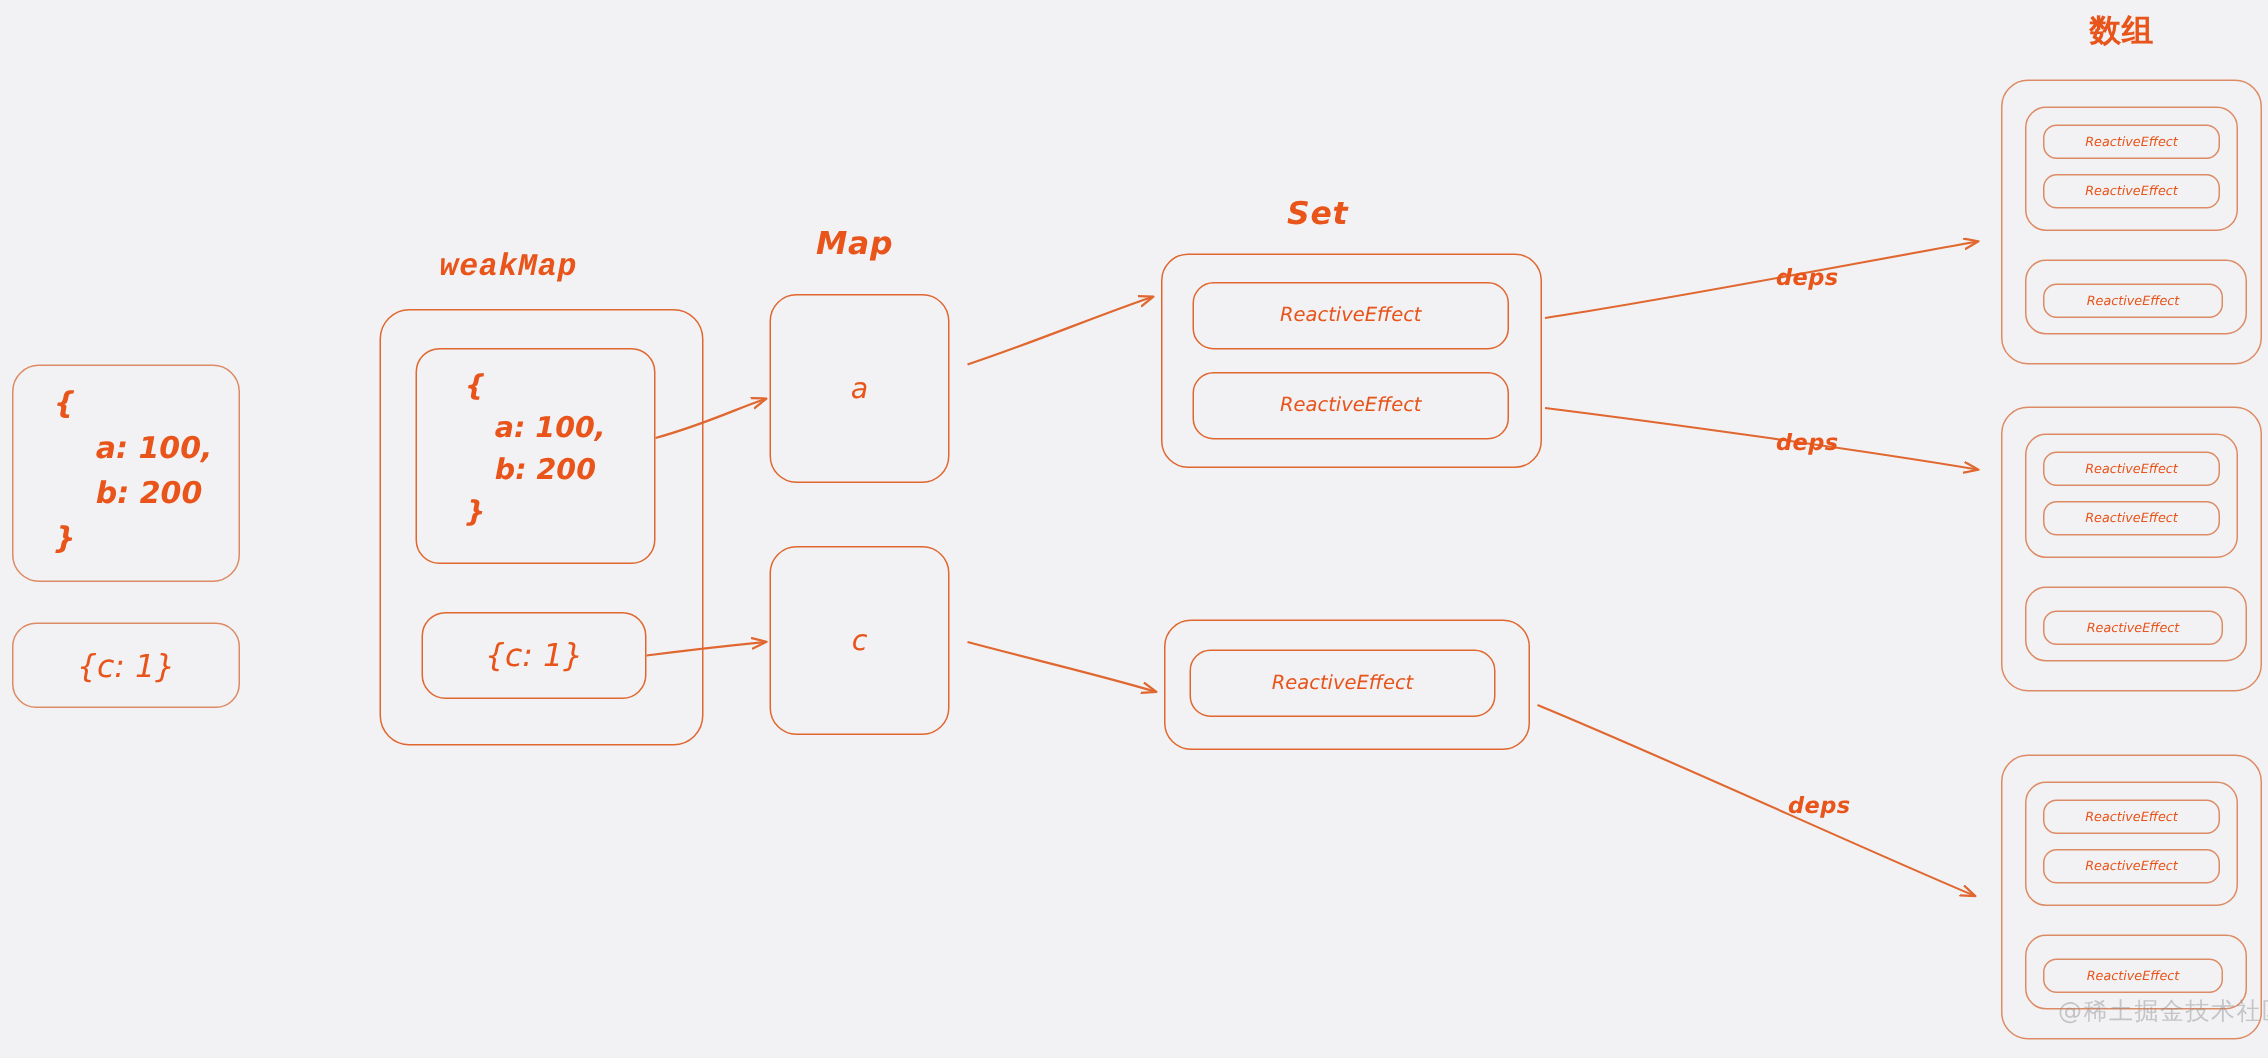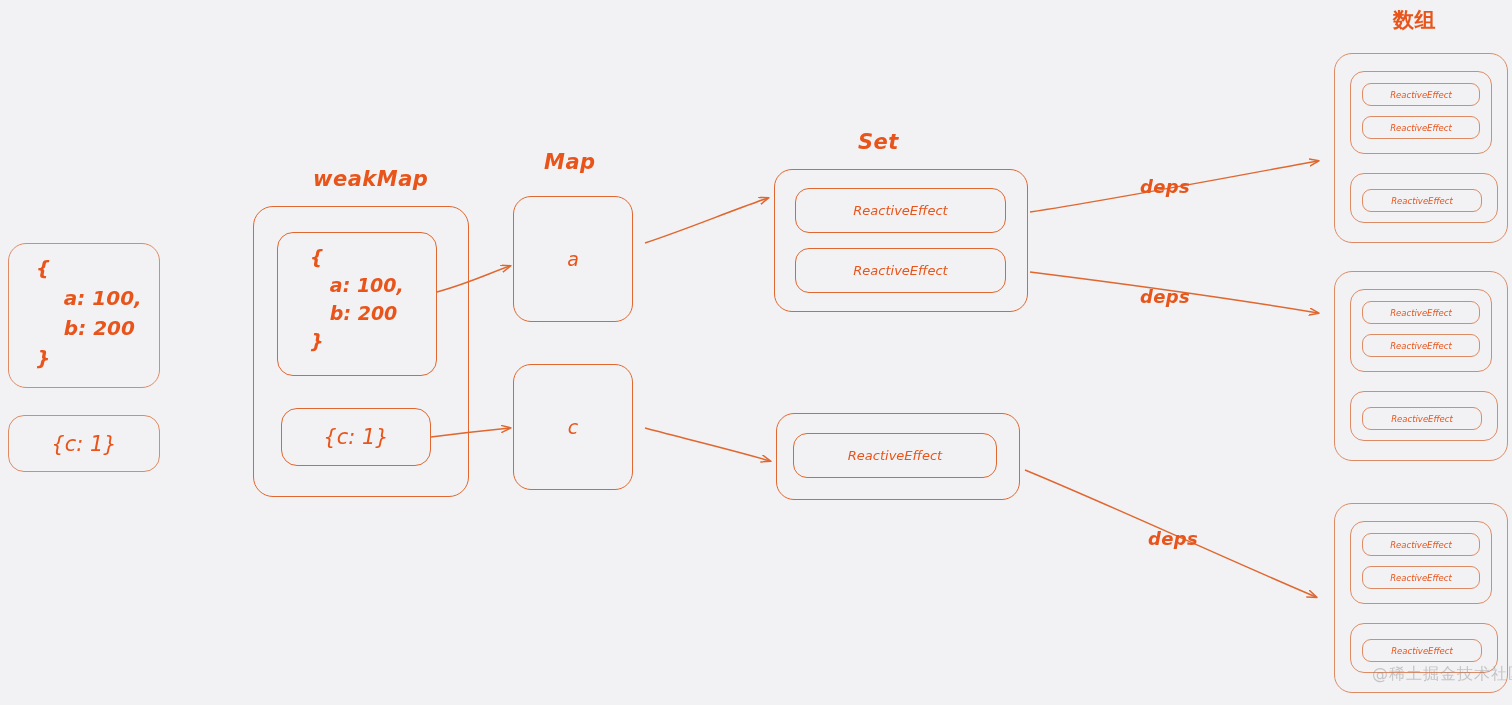--- a/index.html
+++ b/index.html
@@ -78,21 +78,22 @@
   #arrows {
     position: absolute;
     left: 0; top: 0;
     width: 1512px;
     height: 705px;
     pointer-events: none;
   }
   .re-label { font-size: 13px; }
   .re-label-sm { font-size: 8.5px; letter-spacing: 0px; }
   .deps {
-    font-size: 18px;
+    font-size: 15px;
+    margin-left: 44px;
   }
   .watermark {
     position: absolute;
     color: rgba(140,140,145,0.45);
     font-family: "DejaVu Sans", sans-serif;
     font-size: 16px;
     white-space: nowrap;
     letter-spacing: 1px;
   }
 </style>
@@ -127,21 +128,21 @@
   </div>
   <div class="objtext" style="left:36px; top:253px;">{
     a: 100,
     b: 200
 }</div>
 
   <div class="box soft" style="left:8px; top:415px; width:152px; height:57px; border-radius:16px;">
   </div>
   <div class="centered" style="position:absolute; left:8px; top:415px; width:152px; height:57px; font-size:21px;">{c: 1}</div>
 
-  <div class="label title" style="left:313px; top:167px;">weakMap</div>
+  <div class="label title" style="left:293px; top:167px;font-family:Liberation Mono, monospace;">weakMap</div>
   <div class="box" style="left:253px; top:206px; width:216px; height:291px; border-radius:20px;"></div>
 
   <div class="box" style="left:277px; top:232px; width:160px; height:144px; border-radius:16px;"></div>
   <div class="objtext" style="left:310px; top:243px; font-size:19px; line-height:28px;">{
    a: 100,
    b: 200
 }</div>
 
   <div class="box" style="left:281px; top:408px; width:150px; height:58px; border-radius:16px;"></div>
   <div class="centered" style="position:absolute; left:281px; top:408px; width:150px; height:58px; font-size:21px;">{c: 1}</div>

